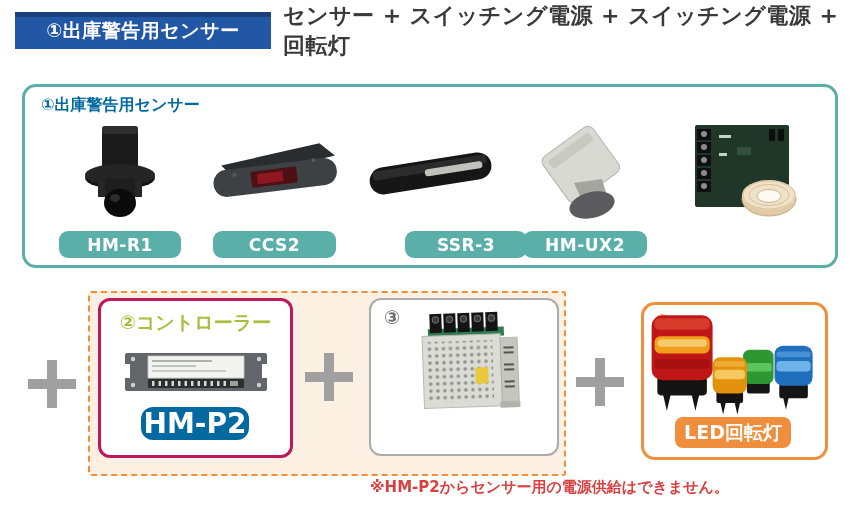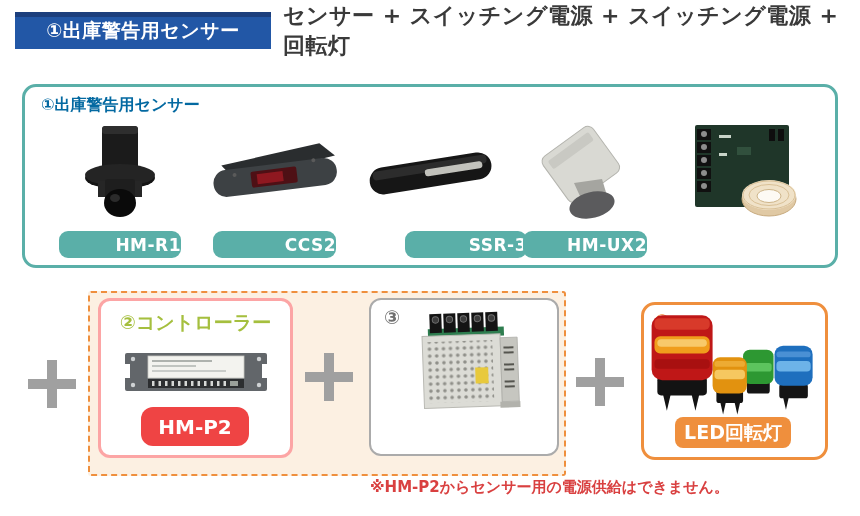--- a/index.html
+++ b/index.html
@@ -13,44 +13,44 @@
              color:#fff;font-size:19px;font-weight:bold;letter-spacing:0.5px;}
   .formula{position:absolute;left:283px;top:12px;height:37px;display:flex;align-items:center;
            font-size:22px;font-weight:600;color:#3a3a3a;letter-spacing:0.5px;}
 
   
   .sensor-box{position:absolute;left:22px;top:84px;width:810px;height:178px;
               border:3px solid #5aafa8;border-radius:14px;background:#fff;}
   .sensor-label{position:absolute;left:16px;top:8px;font-size:16px;font-weight:700;color:#0369a1;}
   .prod-img{position:absolute;top:34px;height:104px;display:flex;align-items:center;justify-content:center;}
   .pill{position:absolute;top:144px;height:27px;border-radius:9px;background:#5aafa8;
-        display:flex;align-items:center;justify-content:flex-end;
+        display:flex;align-items:center;justify-content:center;
         color:#fff;font-weight:bold;font-size:17px;letter-spacing:0.5px;}
 
   
   .plus{position:absolute;width:48px;height:48px;}
   .plus::before{content:"";position:absolute;left:0;top:19px;width:48px;height:10px;background:#a0a0a0;}
   .plus::after{content:"";position:absolute;left:19px;top:0;width:10px;height:48px;background:#a0a0a0;}
 
   
   .dashed-group{position:absolute;left:88px;top:291px;width:474px;height:181px;
                 background:#fcf0e2;border:2px dashed #ef8f3d;border-radius:3px;}
   .comp-box{position:absolute;background:#fff;border-radius:12px;}
-  .controller-box{left:98px;top:298px;width:189px;height:154px;border:3px solid #fca5a5;}
+  .controller-box{left:98px;top:298px;width:189px;height:154px;border:3px solid #be185d;}
   .controller-label{position:absolute;left:0;top:9px;width:100%;text-align:center;
                     font-size:19px;font-weight:600;color:#a5bf3e;}
   .power-box{left:369px;top:298px;width:186px;height:154px;border:2px solid #ababab;}
   .led-box{left:641px;top:302px;width:181px;height:152px;border:3px solid #ef8f3d;border-radius:14px;}
   .circ-num{position:absolute;font-size:19px;font-weight:600;}
   .power-num{left:13px;top:6px;color:#6f6f6f;}
   .led-num{left:10px;top:5px;color:#ef8f3d;}
   .box-img{position:absolute;left:0;width:100%;display:flex;align-items:center;justify-content:center;}
   .model-pill{position:absolute;display:flex;align-items:center;justify-content:center;
               color:#fff;font-weight:bold;}
-  .hmp2-pill{left:40px;top:106px;width:108px;height:39px;border-radius:12px;background:#ef4444;font-size:20px;}
+  .hmp2-pill{left:40px;top:106px;width:108px;height:33px;border-radius:12px;background:#0369a1;font-size:28px;}
   .psu-pill{left:8px;top:119px;width:168px;height:29px;border-radius:14px;background:#9c9c9c;font-size:16px;}
   .led-pill{left:31px;top:112px;width:116px;height:31px;border-radius:8px;background:#ef8f3d;font-size:19px;}
 
   .footnote{position:absolute;left:370px;top:478px;font-size:15px;font-weight:bold;color:#d94040;}
 </style>
 </head>
 <body>
 
 <div class="page">
 

